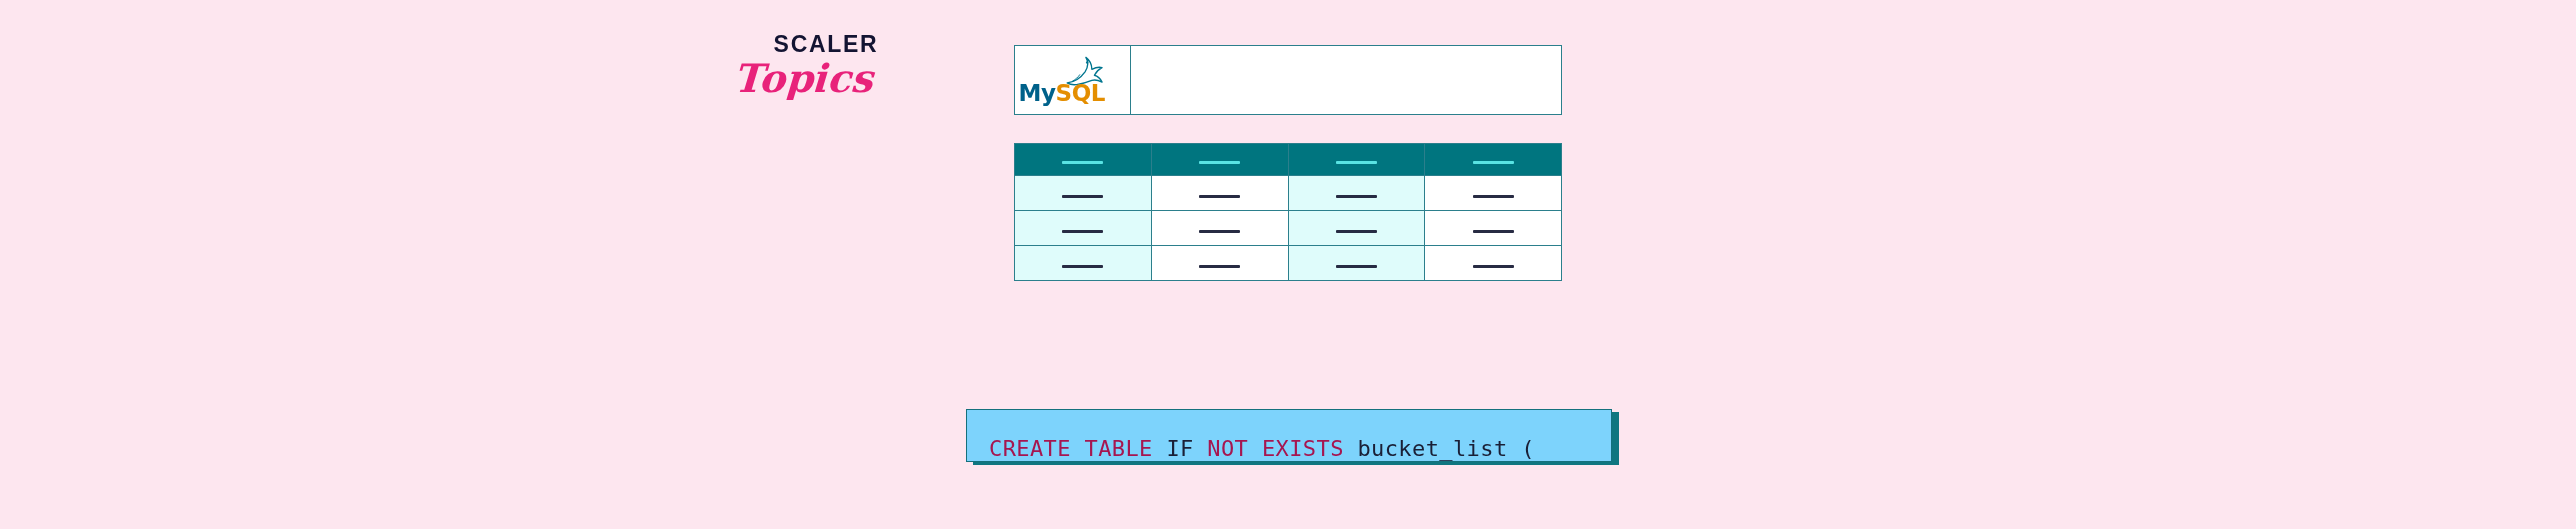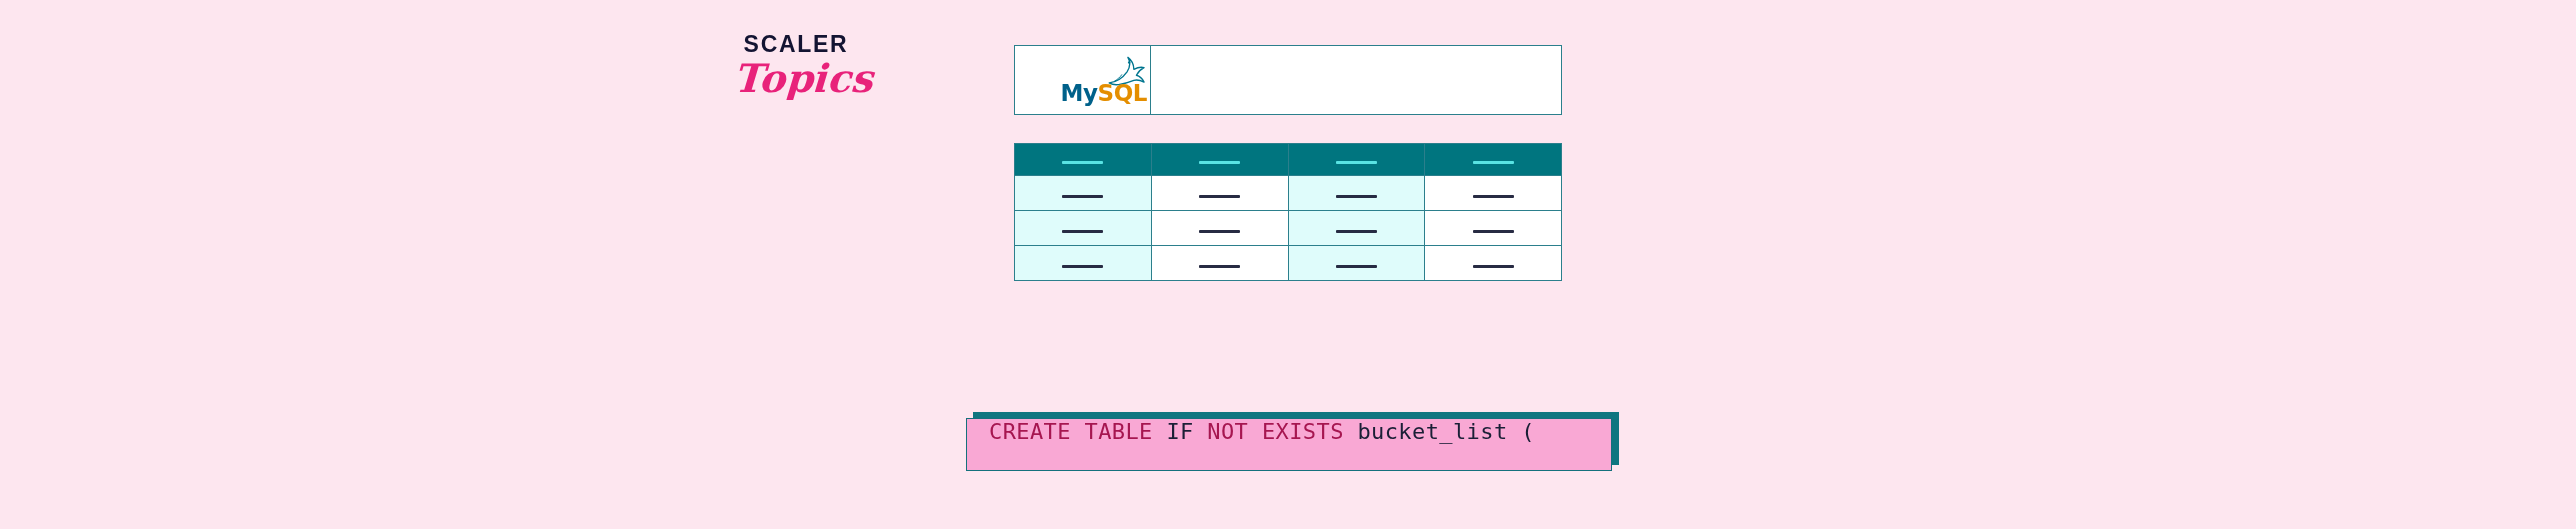--- a/index.html
+++ b/index.html
@@ -25,20 +25,21 @@
   }
   .logo-scaler {
     font-family: "Liberation Sans", sans-serif;
     font-weight: bold;
     font-size: 23px;
     letter-spacing: 1.7px;
     color: #131432;
     line-height: 1;
     text-align: center;
     width: 112px;
+    margin-left: 30px;
   }
   .logo-topics {
     font-family: "DejaVu Serif", serif;
     font-style: italic;
     font-weight: bold;
     font-size: 39px;
     color: #e8227a;
     line-height: 1;
     margin-top: 2.6px;
     margin-left: -3.4px;
@@ -59,23 +60,22 @@
     border: 1.7px solid #2b7f8c;
     display: flex;
     align-items: stretch;
   }
   .header-logo-cell {
     width: 115px;
     flex: 0 0 115px;
     border-right: 1.7px solid #2b7f8c;
     display: flex;
     align-items: center;
-    justify-content: flex-end;
+    justify-content: flex-start;
     position: relative;
-    padding-left: 20px;
   }
   .mysql-logo {
     position: relative;
     width: 93px;
     height: 53px;
   }
   .mysql-dolphin {
     position: absolute;
     left: 45px;
     top: 0px;
@@ -158,28 +158,28 @@
     position: absolute;
     left: 6.9px;
     top: 6.9px;
     width: 100%;
     height: 100%;
     background: #0f7680;
   }
   .code-box {
     position: absolute;
     left: 0;
-    top: 13px;
+    top: 4px;
     width: 100%;
     height: 100%;
     box-sizing: border-box;
-    background: #f9a8d4;
+    background: #7dd3fc;
     border: 1.7px solid #14707c;
     display: flex;
-    align-items: flex-start;
+    align-items: flex-end;
   }
   .code-text {
     font-family: "DejaVu Sans Mono", monospace;
     font-size: 22px;
     letter-spacing: 0.4px;
     white-space: pre;
     padding-left: 22px;
   }
   .tok-kw  { color: #a61650; }
   .tok-pln { color: #1a1f36; }

